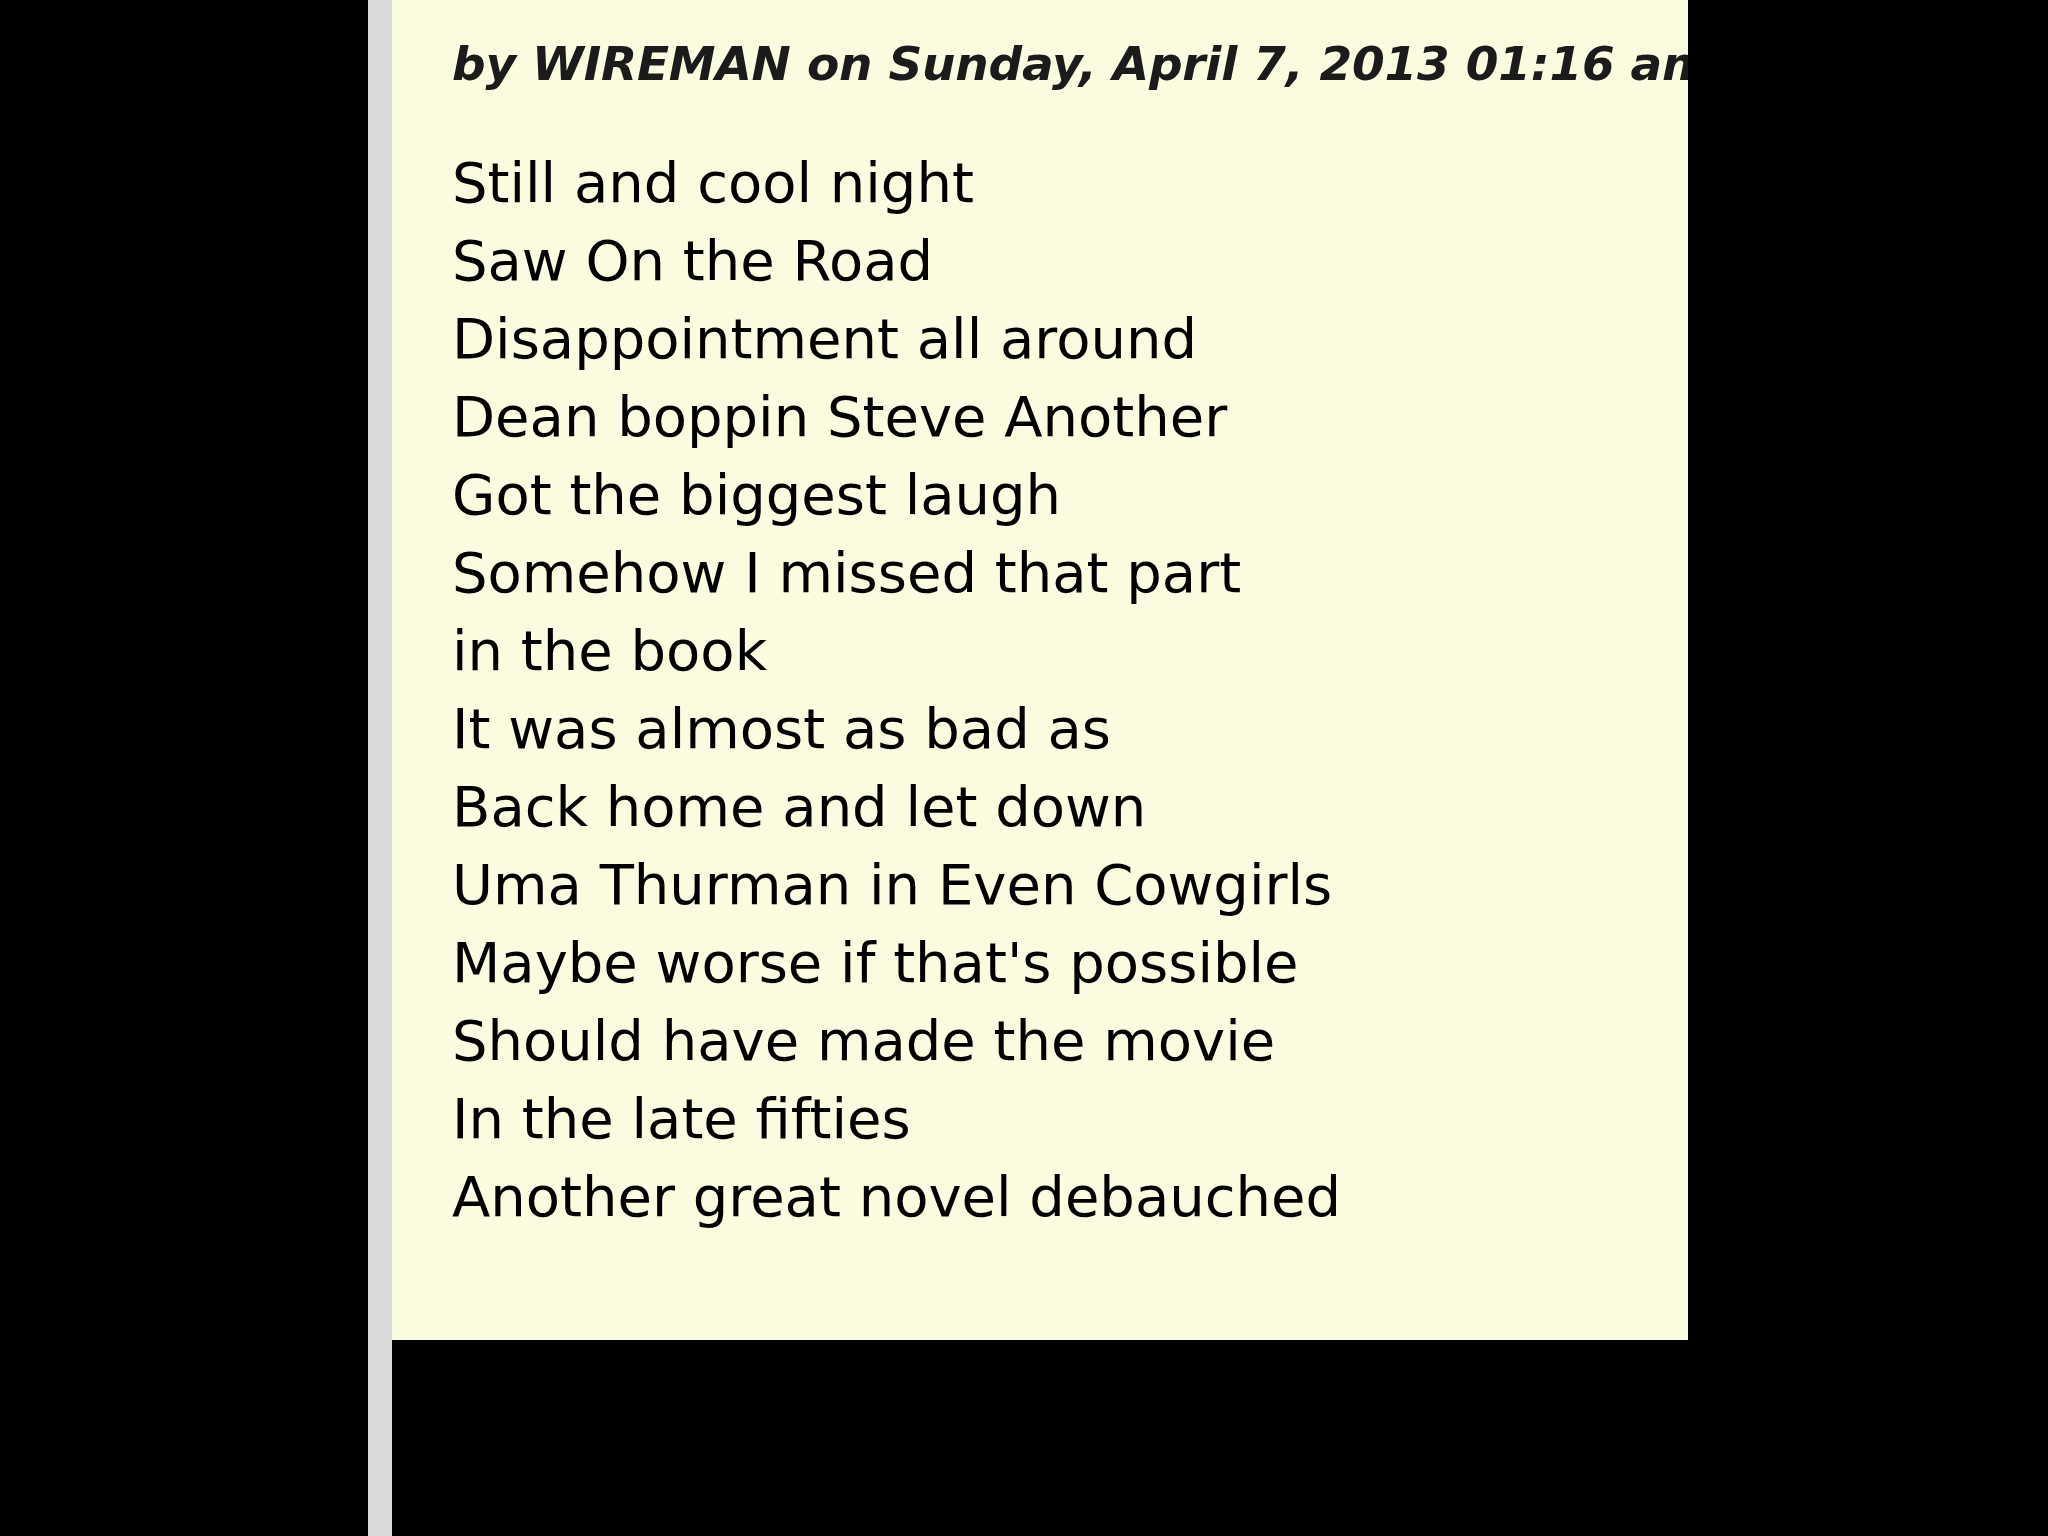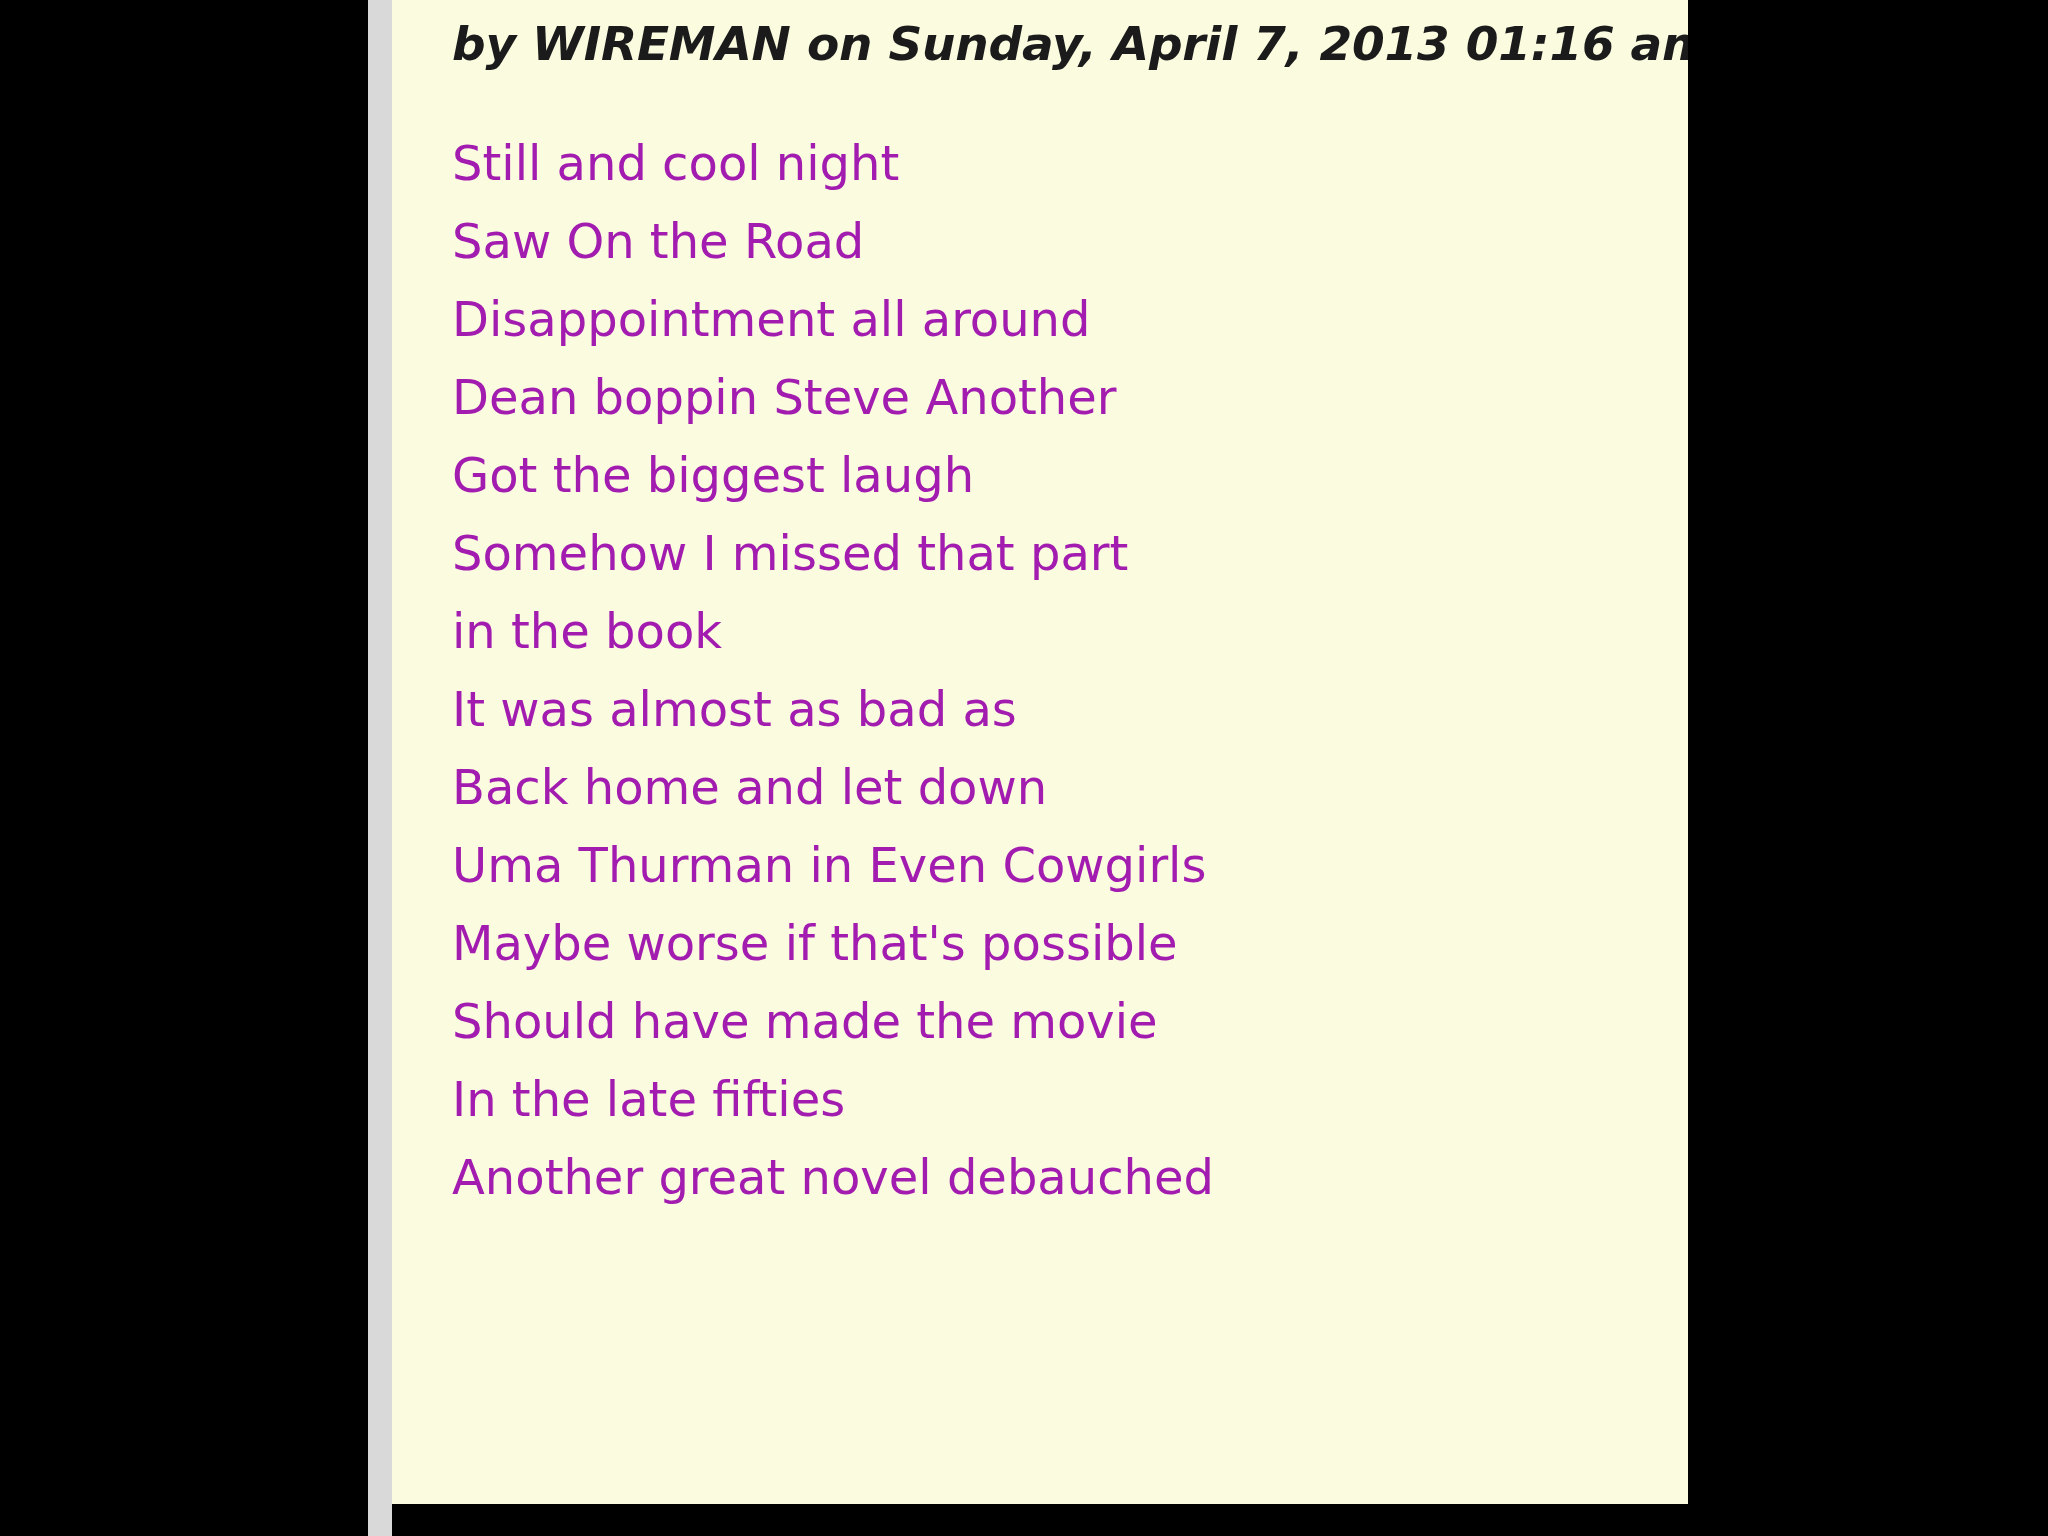--- a/index.html
+++ b/index.html
@@ -23,42 +23,42 @@
     top: 0;
     width: 24px;
     height: 1536px;
     background: #d9d9d9;
   }
   #page {
     position: absolute;
     left: 392px;
     top: 0;
     width: 1296px;
-    height: 1504px;
+    height: 1340px;
     background: #fbfbe0;
     box-sizing: border-box;
-    padding: 16px 48px 0 48px;
+    padding: 36px 48px 0 48px;
     overflow: hidden;
   }
   #byline {
     font-family: "DejaVu Sans", sans-serif;
     font-weight: bold;
     font-style: italic;
     font-size: 47px;
     line-height: 1.2;
     color: #1b1b1b;
     letter-spacing: -0.2px;
     white-space: nowrap;
     margin: 0 0 52px 12px;
   }
   #poem {
     font-family: "DejaVu Sans", sans-serif;
-    font-size: 48px;
+    font-size: 56px;
     line-height: 78px;
-    color: #a21caf;
+    color: #000000;
     margin-left: 12px;
   }
   .poem-line {
     white-space: pre;
     height: 78px;
   }
 </style>
 </head>
 <body>
 

